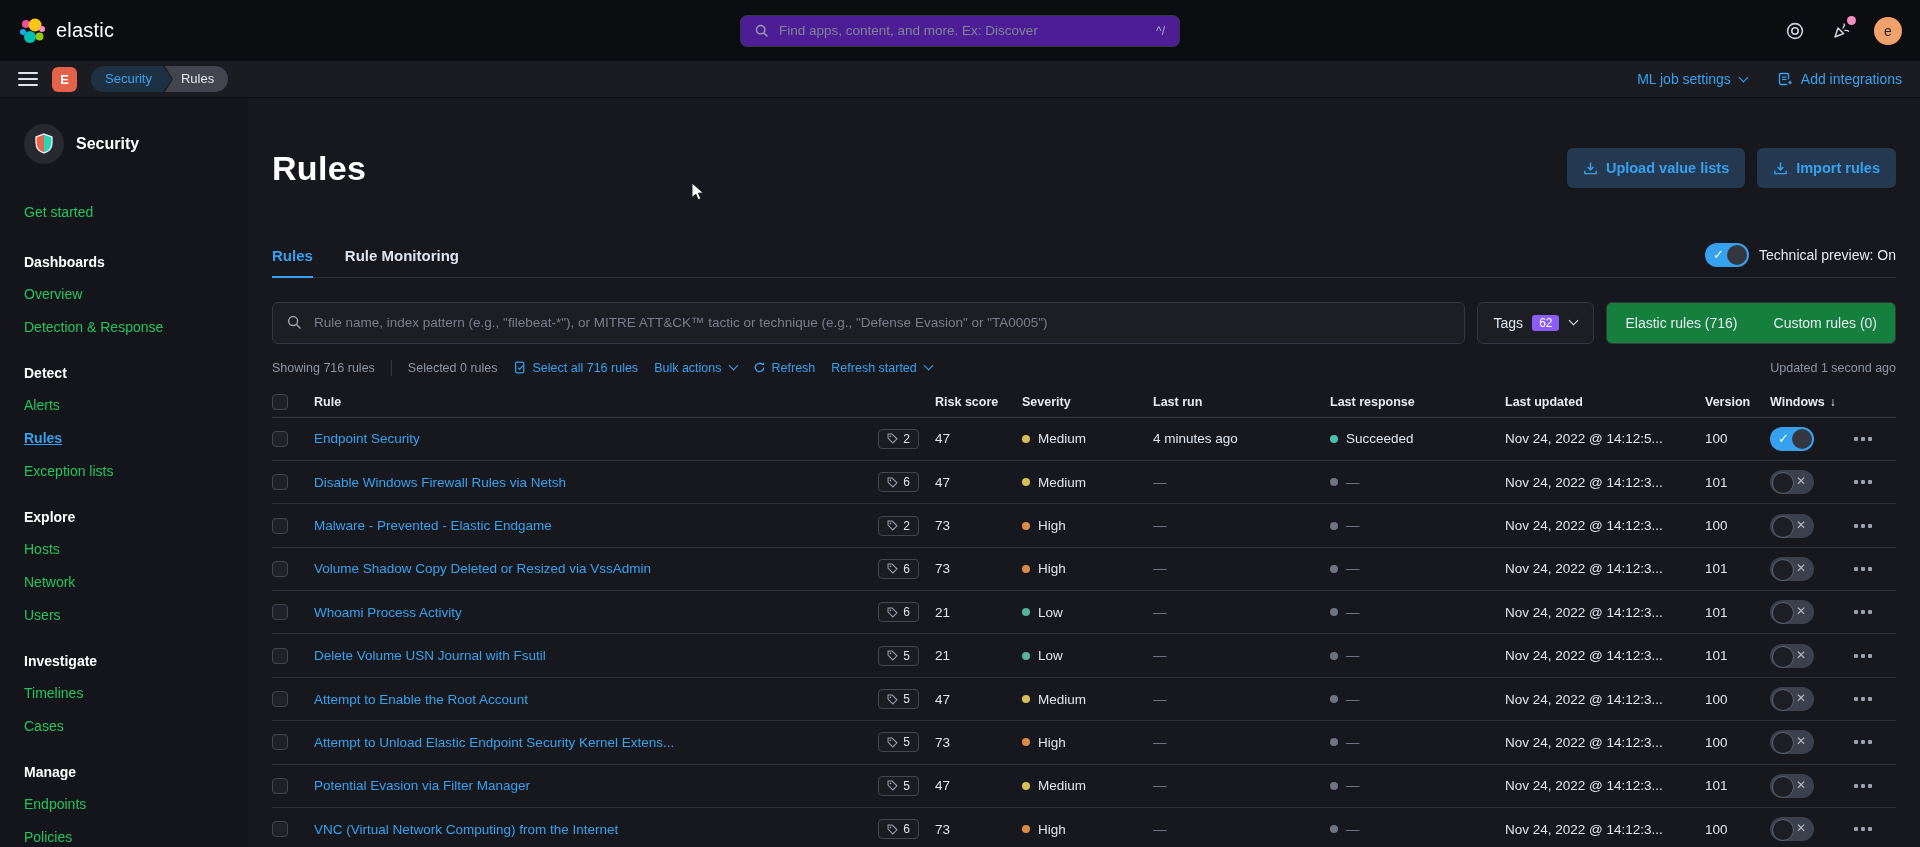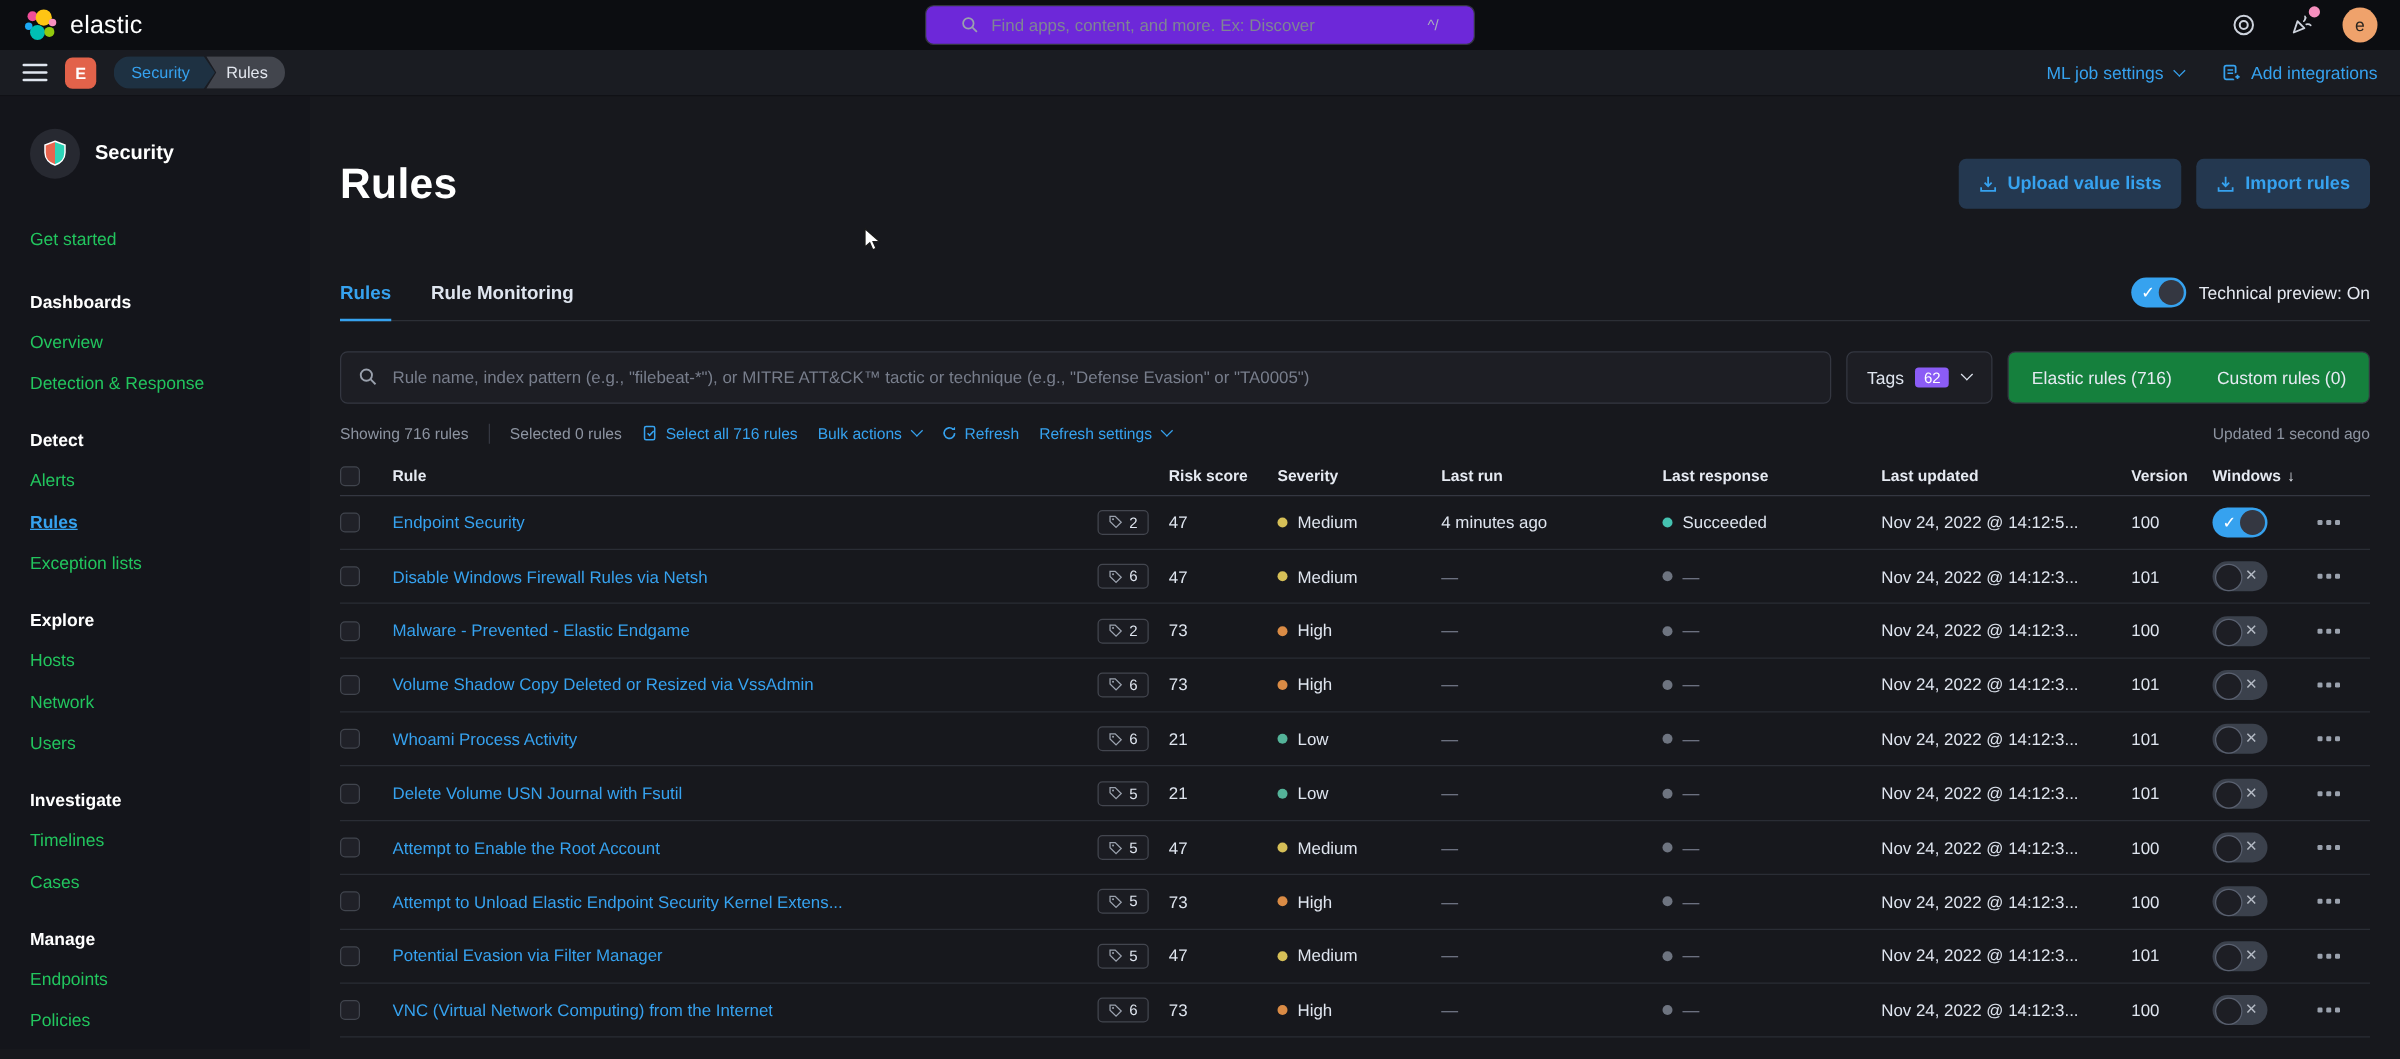--- a/index.html
+++ b/index.html
@@ -2,25 +2,25 @@
 <html style="--accent-blue: #36a2ef; --severity-medium: #d6bf57; --severity-high: #da8b45; --severity-low: #54b399; --response-succeeded: #45c2b1; --toggle-on: #36a2ef; --space-badge: #e2624a; --avatar: #efa26b; --newsfeed-badge: #f68fbe;"><head>
 <meta charset="utf-8">
 <style>
   * { box-sizing: border-box; }
   html,body { margin:0; padding:0; width:1920px; height:847px; overflow:hidden;
     background:#17181d; color:#dfe5ef;
     font-family:"Liberation Sans","DejaVu Sans",sans-serif; font-size:14px; }
   a { text-decoration:none; cursor:pointer; }
 
   
-  .topbar { height:40px; background:#0c0d11; display:flex; align-items:center; padding:0 18px; position:relative; }
+  .topbar { height:61px; background:#0c0d11; display:flex; align-items:center; padding:0 18px; position:relative; }
   .brand { display:flex; align-items:center; gap:10px; }
   .brand-text { color:#fff; font-size:20px; letter-spacing:.2px; }
-  .global-search { position:absolute; left:740px; width:440px; height:32px; background:#6d28d9;
-    border:1px solid #343741; border-radius:7px; display:flex; align-items:center; padding:0 28px; gap:8px; }
+  .global-search { position:absolute; left:740px; width:440px; height:32px; background:#4c1d95;
+    border:1px solid #343741; border-radius:7px; display:flex; align-items:center; padding:0 14px; gap:8px; }
   .global-search input { flex:1; background:transparent; border:0; outline:none; color:#dfe5ef; font-size:13.5px; }
   .global-search input::placeholder { color:#7f8594; }
   .kbd-hint { color:#aab0bd; font-size:12px; }
   .topbar-right { margin-left:auto; display:flex; align-items:center; gap:20px; }
   .icon-btn { position:relative; width:26px; height:26px; display:flex; align-items:center; justify-content:center; cursor:pointer; color:#cdd2dc; }
   .badge-dot { position:absolute; top:-2px; right:-2px; width:9px; height:9px; border-radius:50%; background:var(--newsfeed-badge,#f68fbe); }
   .avatar { width:28px; height:28px; border-radius:50%; background:var(--avatar,#efa26b); color:#2b2620;
     display:flex; align-items:center; justify-content:center; font-size:14px; cursor:pointer; }
 
   
@@ -289,21 +289,21 @@
         <span class="chev"></span>
       </span>
       <span class="util-link">
         <svg width="13" height="13" viewBox="0 0 16 16">
           <path d="M13.2 8 a5.2 5.2 0 1 1-1.5-3.7" fill="none" stroke="currentColor" stroke-width="1.6"></path>
           <path d="M13.6 1.6 v3.4 h-3.4 z" fill="currentColor"></path>
         </svg>
         <span>Refresh</span>
       </span>
       <span class="util-link">
-        <span>Refresh settings</span>
+        <span>Refresh started</span>
         <span class="chev"></span>
       </span>
       <span class="updated">Updated 1 second ago</span>
     </div>
 
     <div class="table">
       <div class="thead">
         <div class="cell">
             <span class="checkbox"></span>
           </div>

